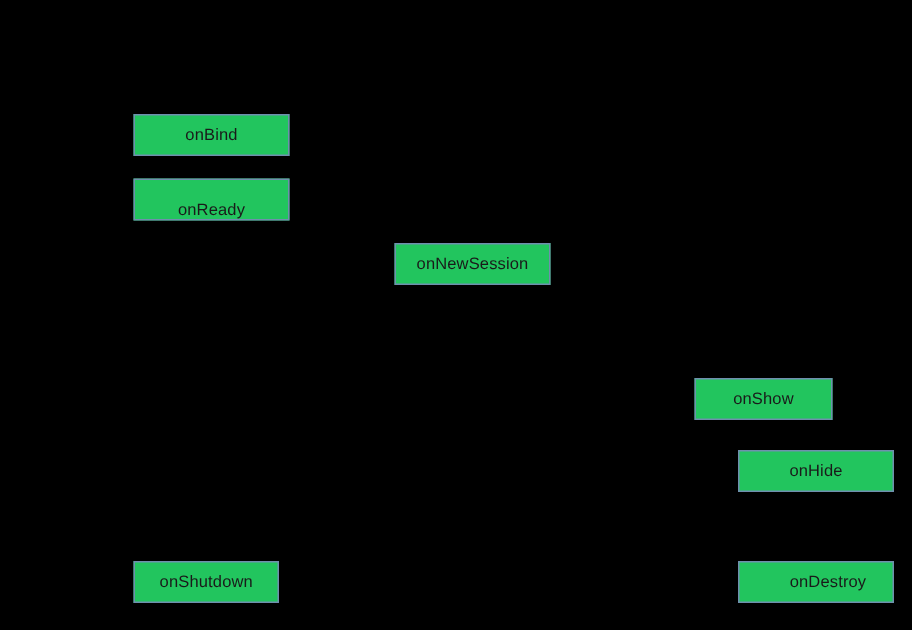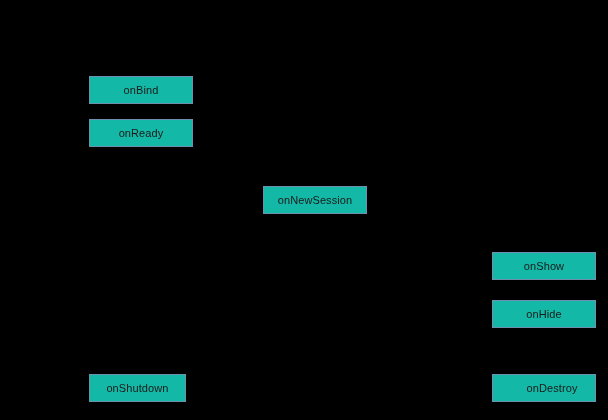--- a/index.html
+++ b/index.html
@@ -14,21 +14,21 @@
   #canvas {
     position: relative;
     width: 608px;
     height: 420px;
     background: #000000;
     overflow: hidden;
   }
   .node {
     position: absolute;
     box-sizing: border-box;
-    background: #14b8a6;
+    background: #22c55e;
     border: 1px solid #6f8fae;
     display: flex;
     align-items: center;
     justify-content: center;
     color: #1a1a1a;
     font-family: "Liberation Sans", sans-serif;
     font-size: 11px;
     line-height: 1;
     letter-spacing: 0.1px;
     white-space: nowrap;
@@ -41,30 +41,30 @@
 </style>
 </head>
 <body>
 
 <div id="canvas">
 
   <div class="node" style="left:89px; top:76px; width:104px; height:28px;">
     <span class="node-label">onBind</span>
   </div>
 
-  <div class="node" style="left:89px; top:119px; width:104px; height:28px;">
+  <div class="node" style="left:89px; top:119px; width:104px; height:28px;align-items:flex-end;">
     <span class="node-label">onReady</span>
   </div>
 
-  <div class="node" style="left:263px; top:162px; width:104px; height:28px;margin-top:24px;">
+  <div class="node" style="left:263px; top:162px; width:104px; height:28px;">
     <span class="node-label">onNewSession</span>
   </div>
 
 
-  <div class="node" style="left:492px; top:252px; width:104px; height:28px;">
+  <div class="node" style="left:463px; top:252px; width:92px; height:28px;">
     <span class="node-label">onShow</span>
   </div>
 
   <div class="node" style="left:492px; top:300px; width:104px; height:28px;">
     <span class="node-label">onHide</span>
   </div>
 
   <div class="node" style="left:89px; top:374px; width:97px; height:28px;">
     <span class="node-label">onShutdown</span>
   </div>

